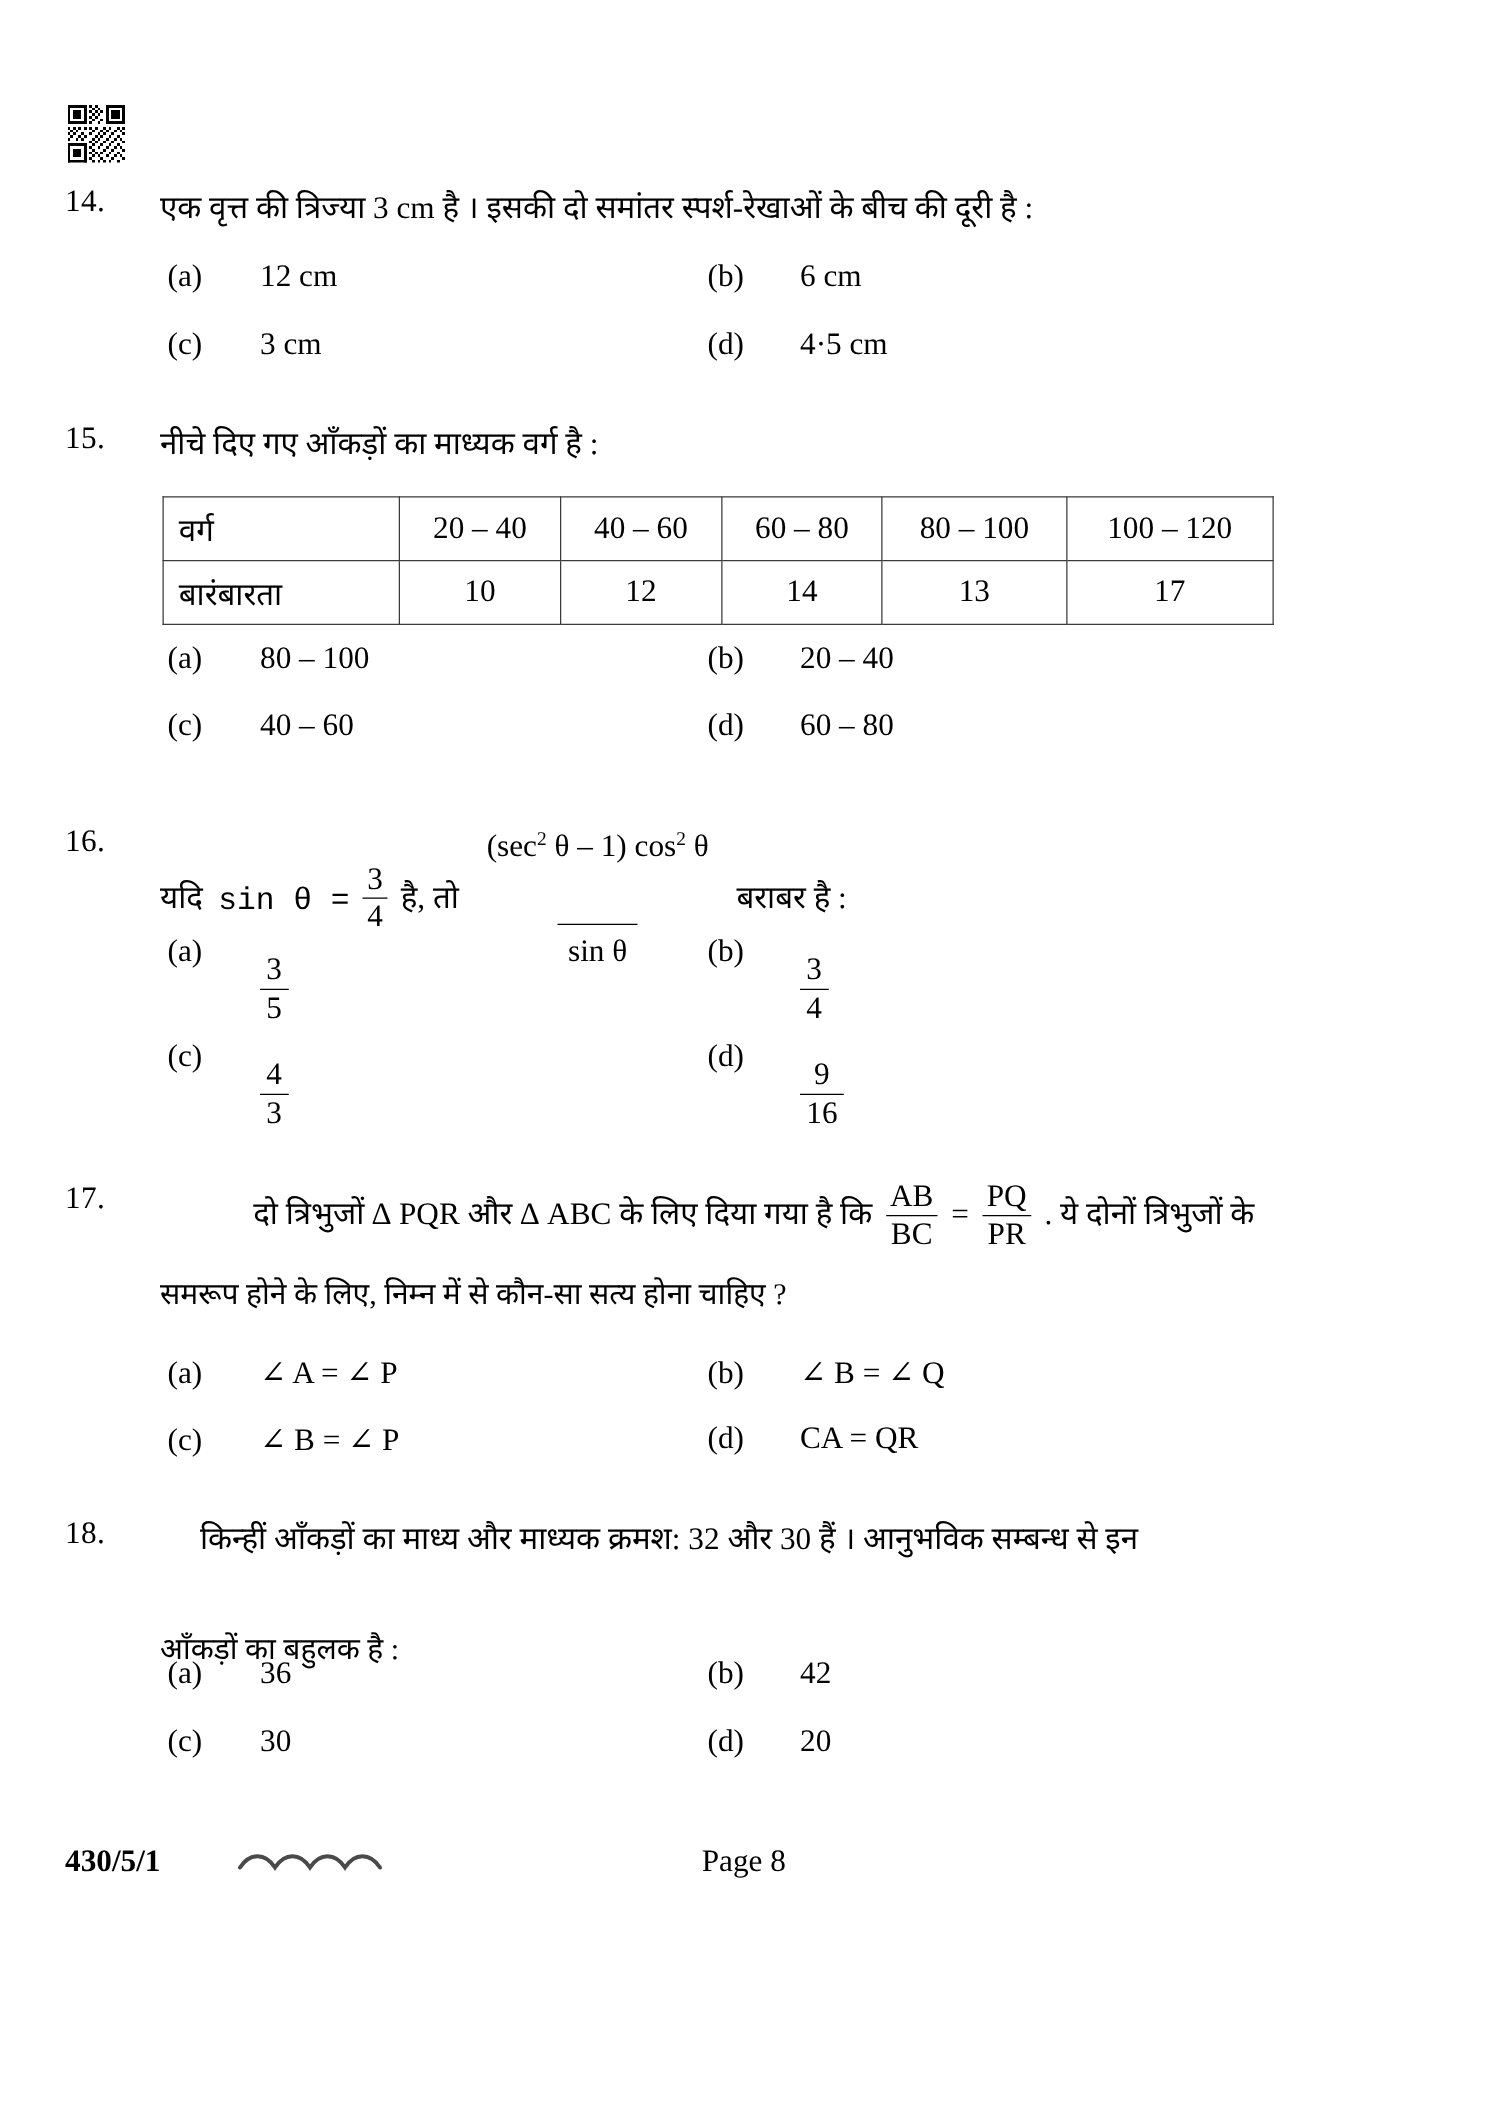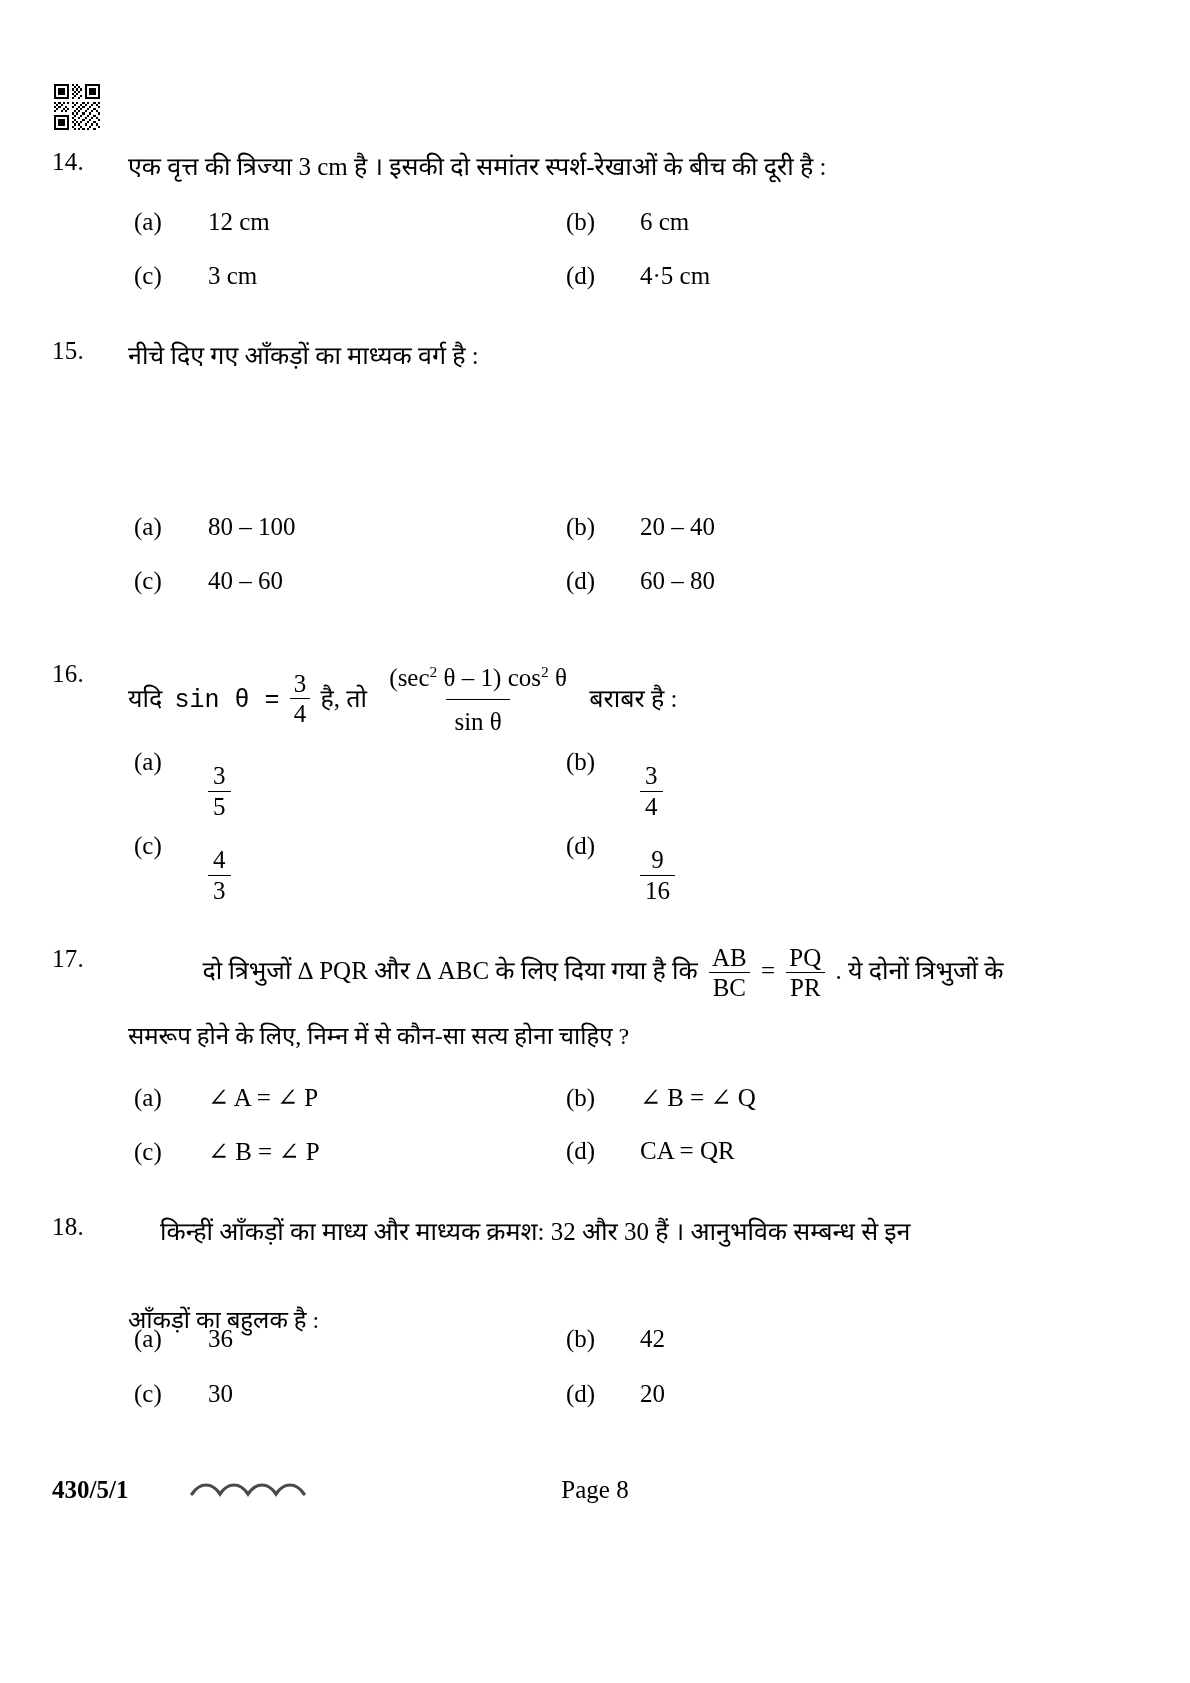--- a/index.html
+++ b/index.html
@@ -143,20 +143,21 @@
     width: 170px;
   }
   .bigfrac {
     display: inline-flex;
     flex-direction: column;
     align-items: center;
     vertical-align: middle;
     margin: 0 8px;
     position: relative;
     top: -1px;
+    gap: 40px;
   }
   .bigfrac .num {
     padding: 0 8px 2px 8px;
     white-space: nowrap;
   }
   .bigfrac .den {
     border-top: 1.6px solid #000;
     padding: 3px 8px 0 8px;
     white-space: nowrap;
   }
@@ -334,20 +335,40 @@
       <span class="opt-tag">(d)</span>
       <span class="opt-val">4·5 cm</span>
     </div>
   </div>
 
   <div class="q-block" style="top:337px;">
     <div class="q-num">15.</div>
     <div class="q-text devnag">नीचे दिए गए आँकड़ों का माध्यक वर्ग है :</div>
   </div>
 
+  <table class="data-table" style="top:397px;">
+    <tbody>
+        <tr>
+      <td class="rowhead devnag">वर्ग</td>
+      <td>20 – 40</td>
+      <td>40 – 60</td>
+      <td>60 – 80</td>
+      <td>80 – 100</td>
+      <td>100 – 120</td>
+    </tr>
+    <tr>
+      <td class="rowhead devnag">बारंबारता</td>
+      <td>10</td>
+      <td>12</td>
+      <td>14</td>
+      <td>13</td>
+      <td>17</td>
+    </tr>
+  </tbody>
+    </table>
 
   <div class="opt-row" style="top:513px;">
     <div class="opt opt-left">
       <span class="opt-tag">(a)</span>
       <span class="opt-val">80 – 100</span>
     </div>
     <div class="opt opt-right">
       <span class="opt-tag">(b)</span>
       <span class="opt-val">20 – 40</span>
     </div>

